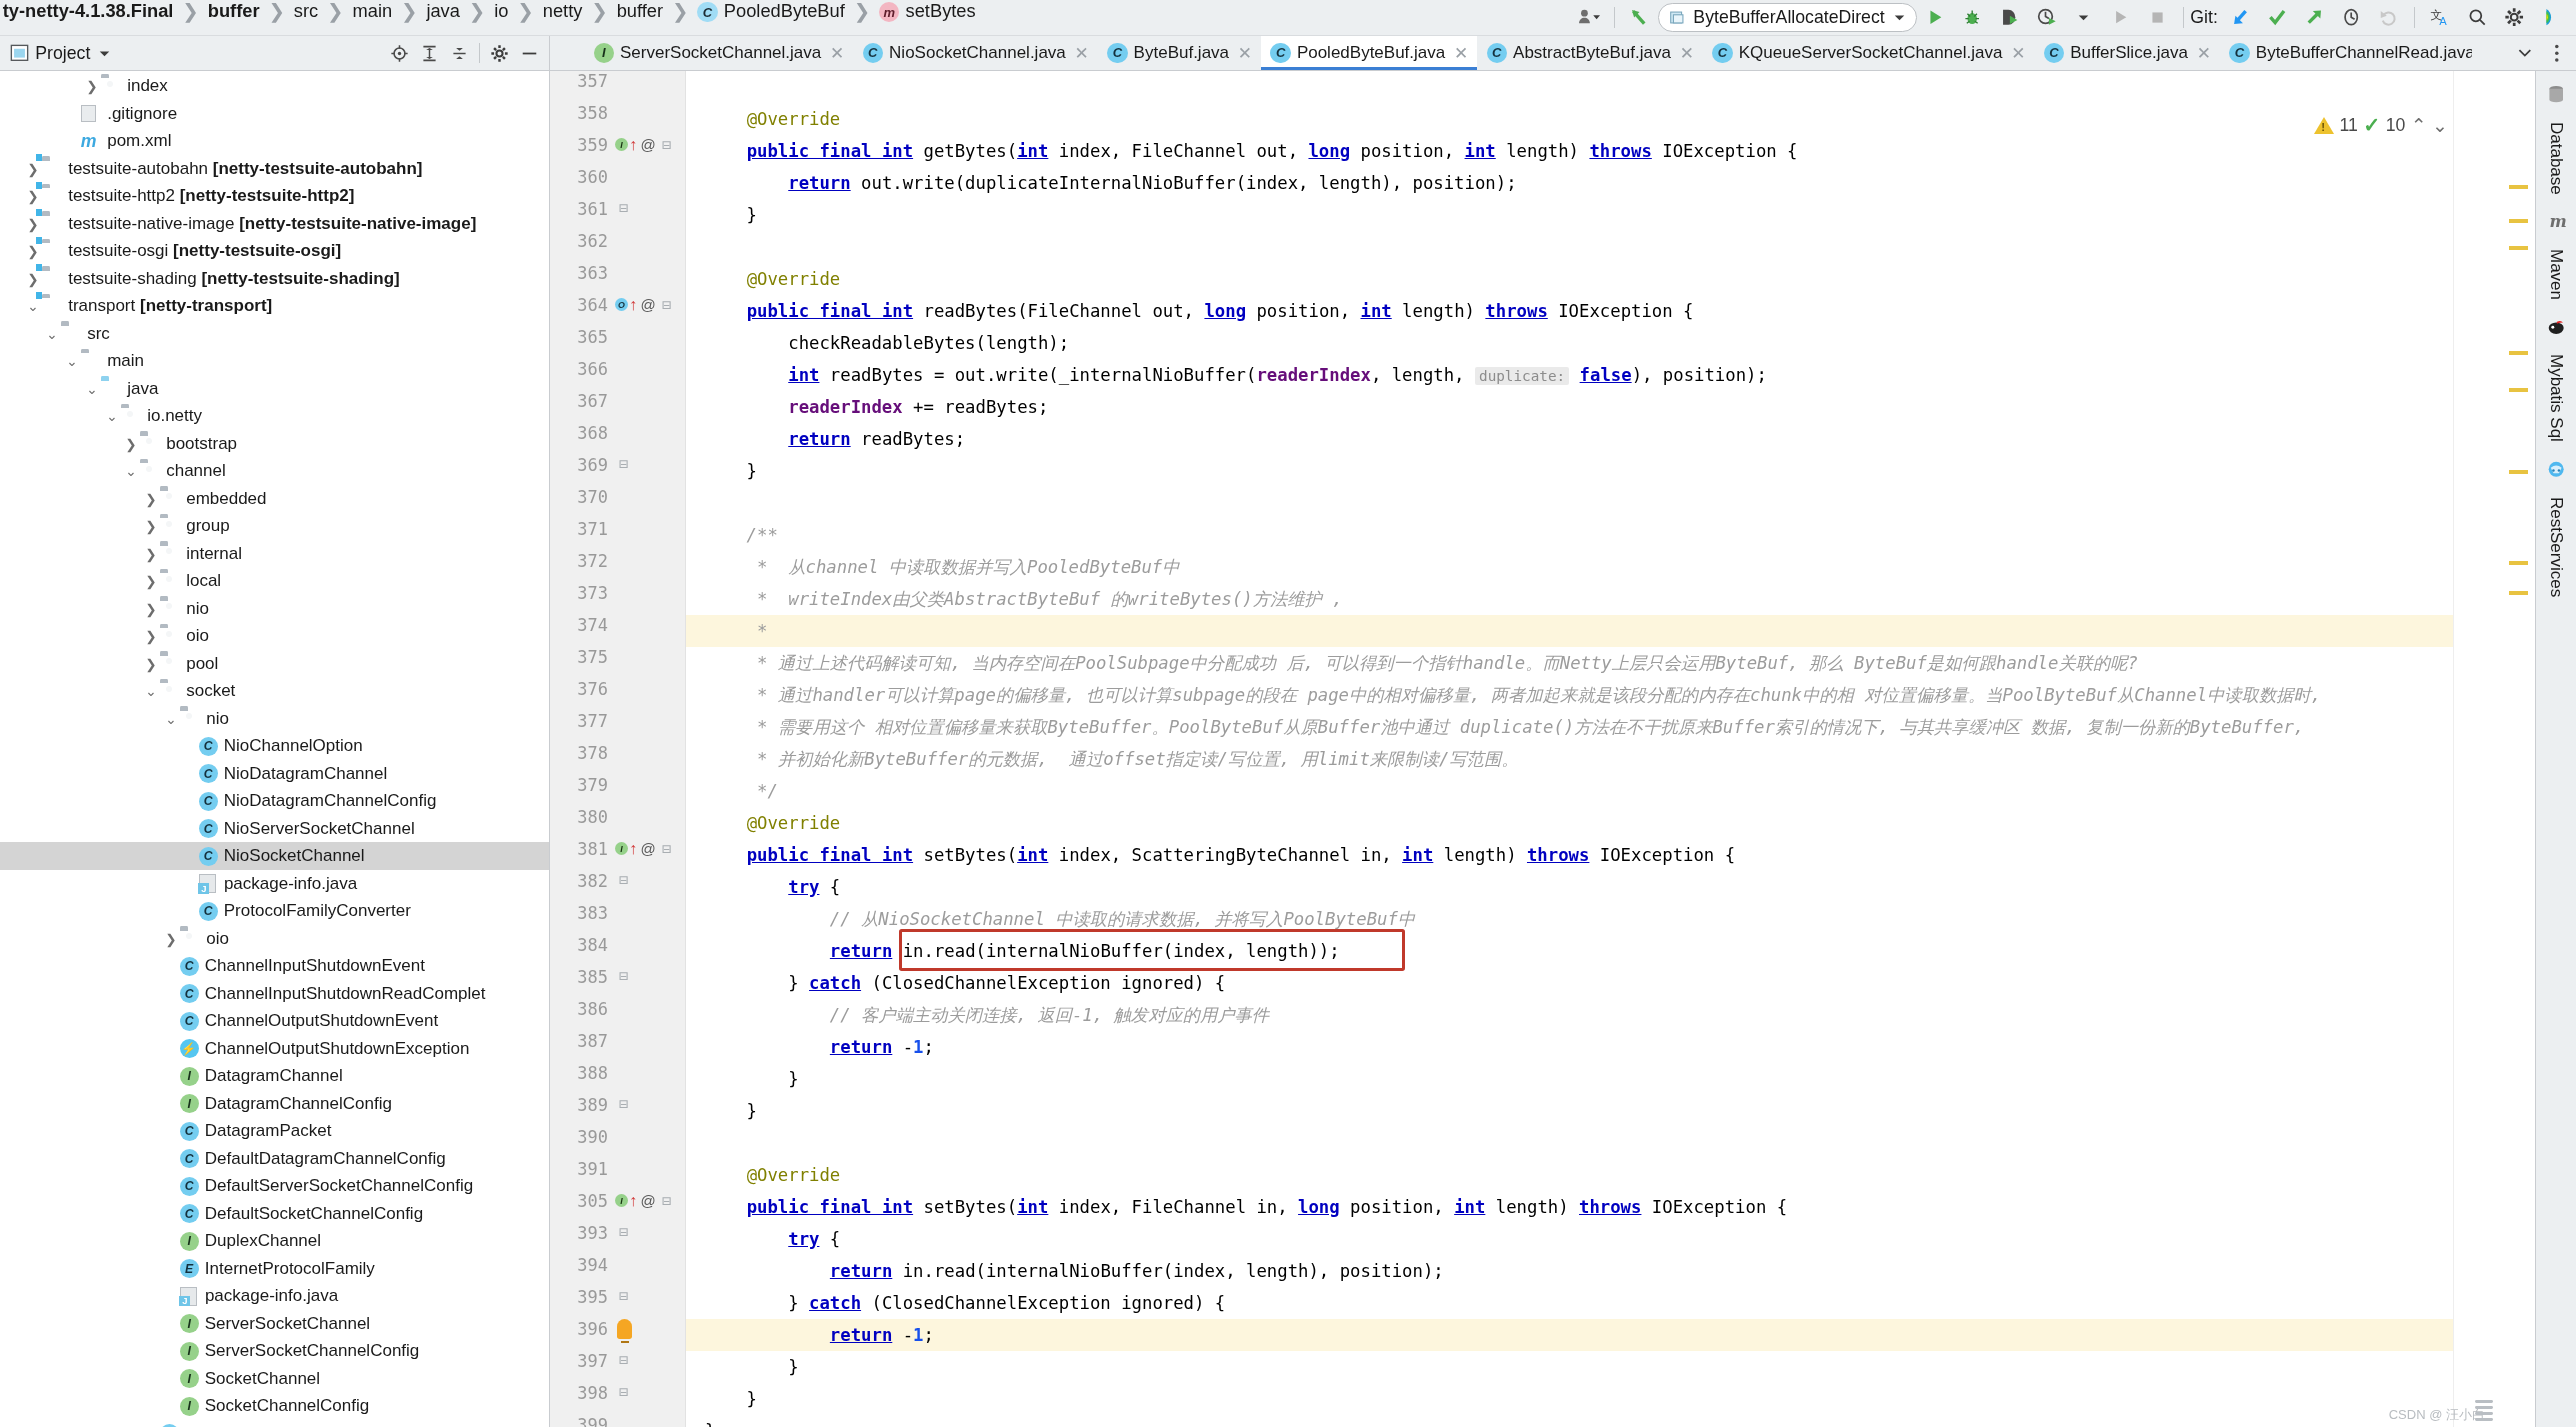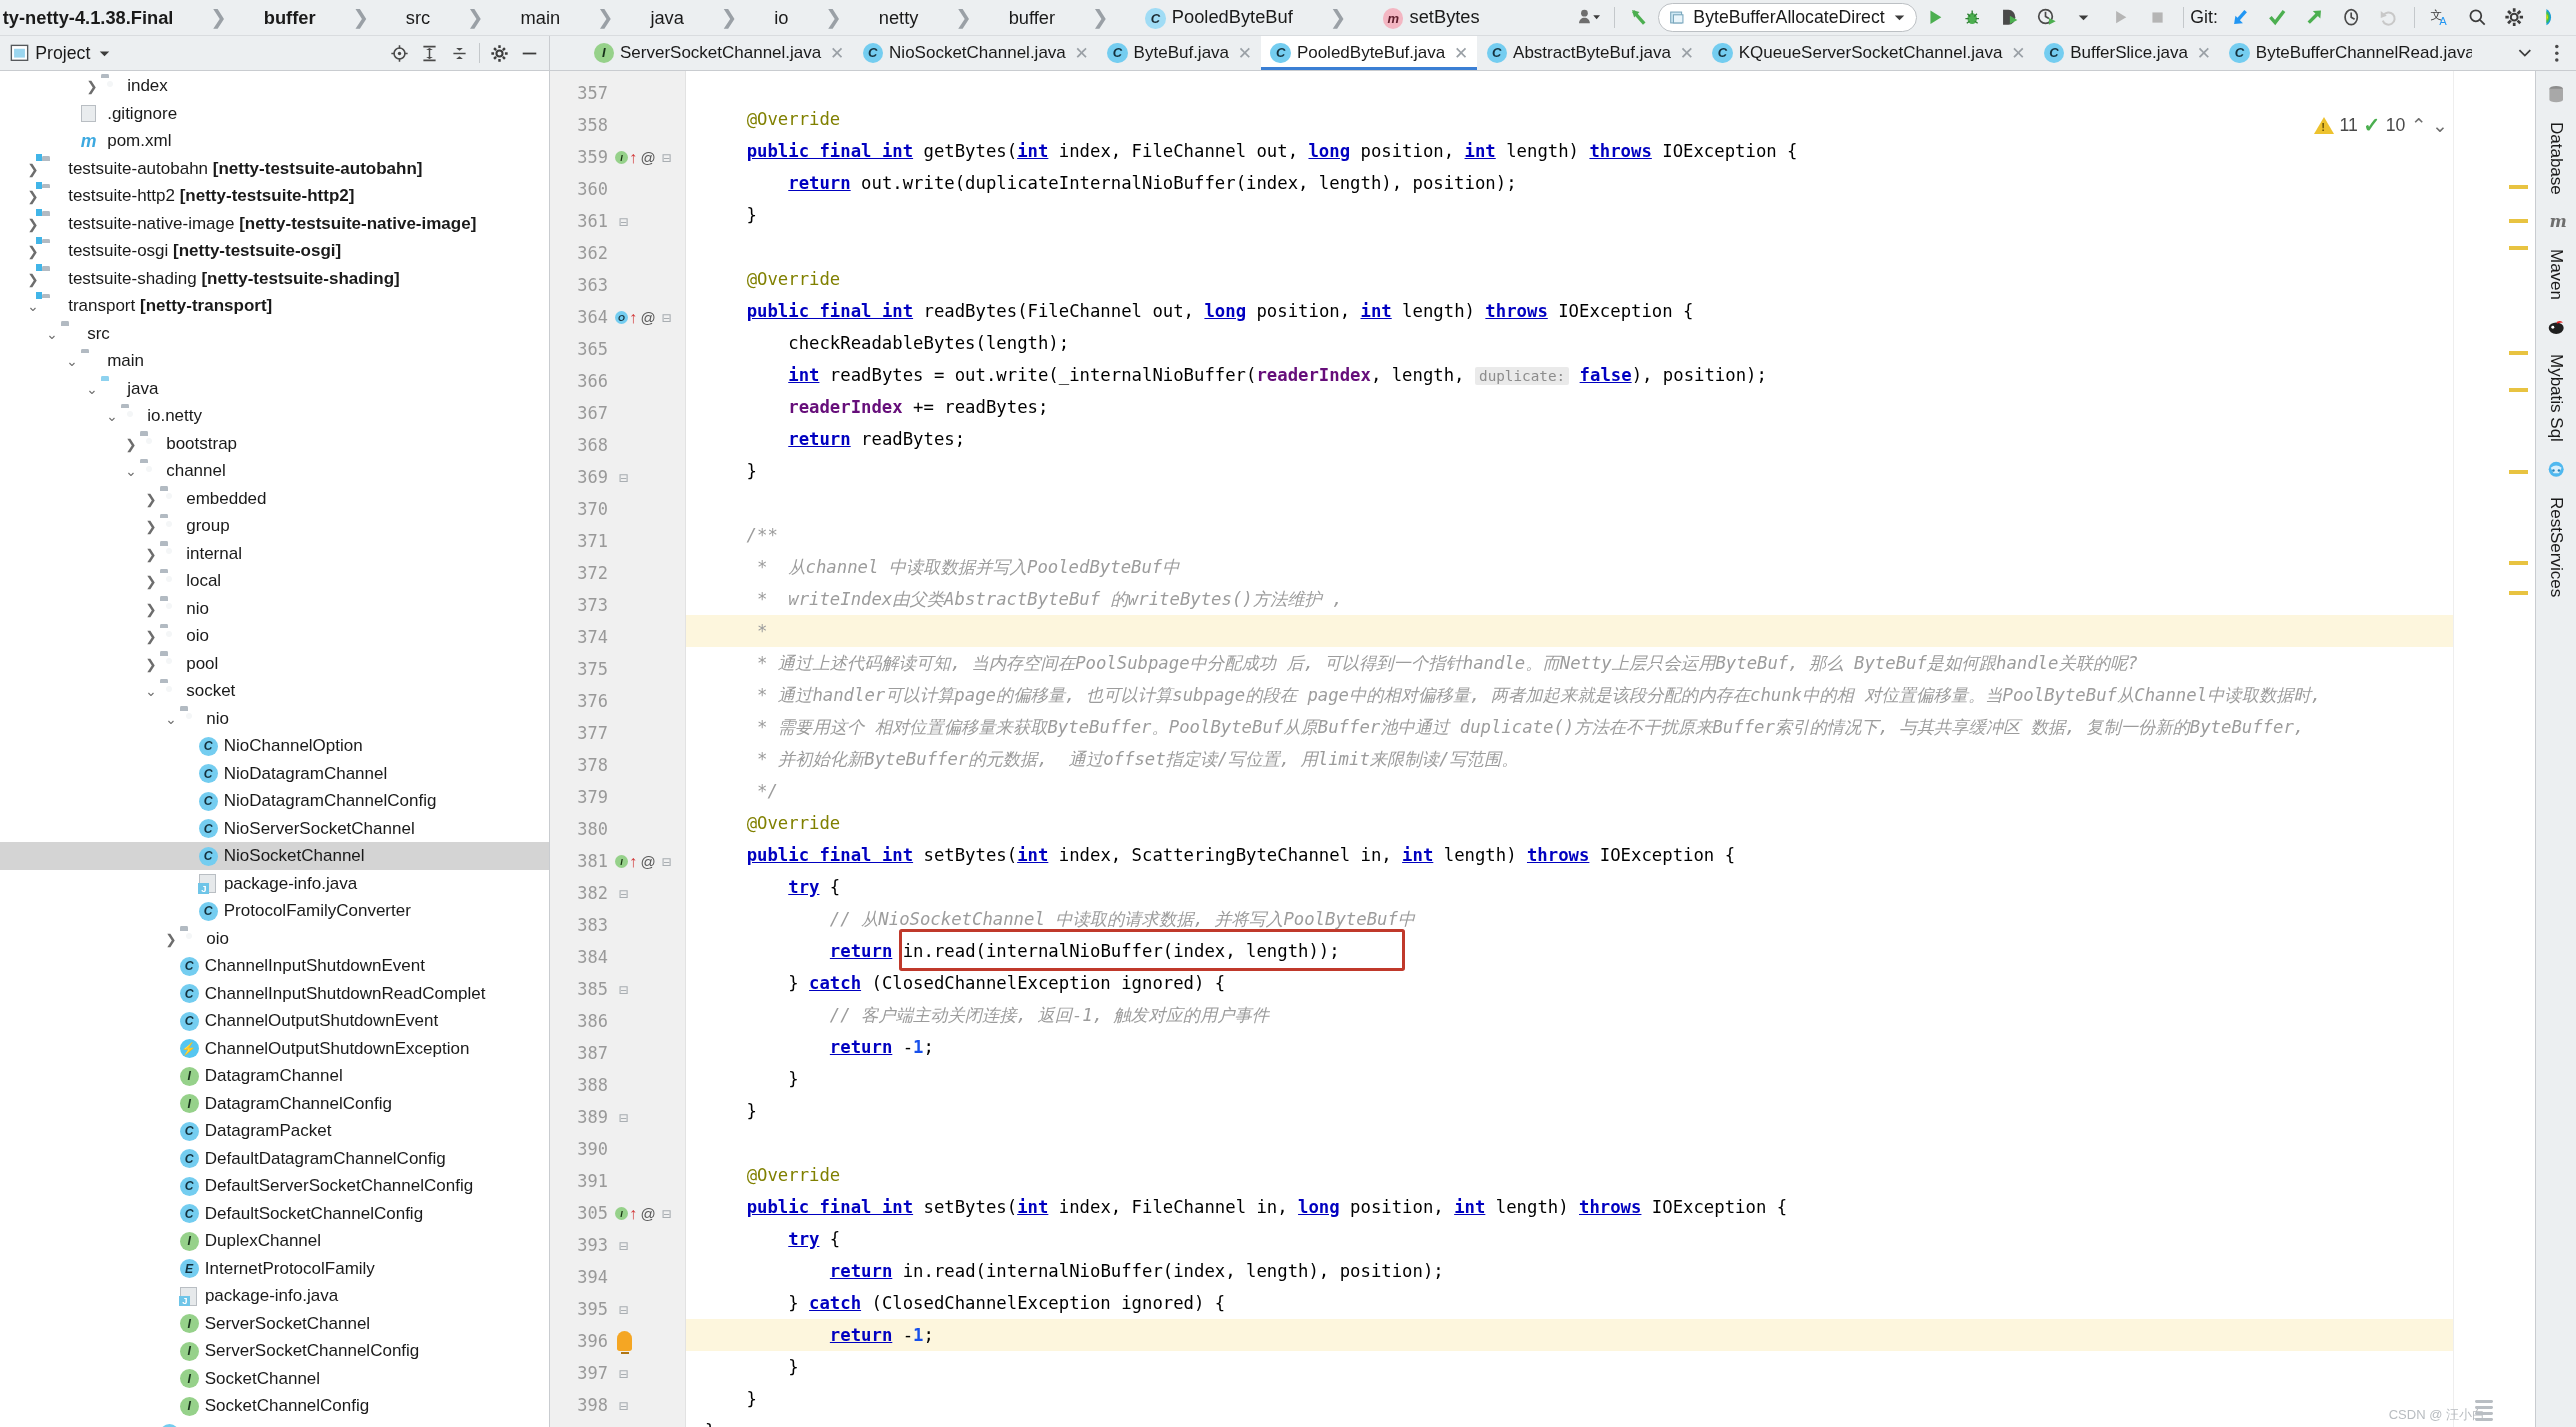--- a/index.html
+++ b/index.html
@@ -14,21 +14,21 @@
     -webkit-font-smoothing: antialiased;
   }
   .ide { width:2576px; height:1428px; display:flex; flex-direction:column; }
 
   
   .topbar {
     height: 36px; background:#eceff1; display:flex; align-items:center;
     flex:0 0 36px; padding-left: 1.4px; position:relative;
     border-bottom: 0.7px solid #d9dcdf;
   }
-  .crumbs { display:flex; align-items:center; height:100%; white-space:nowrap;gap:28px; }
+  .crumbs { display:flex; height:100%; white-space:nowrap; }
   .crumb { font-size:18.3px; color:#1a1a1a; padding:0 1.4px; }
   .crumb.b { font-weight:bold; }
   .crumbsep { color:#9aa0a6; font-size:19.7px; padding:0 7.5px; font-weight:300; }
   .cicon { display:inline-flex; align-items:center; justify-content:center;
            width:20.4px; height:20.4px; border-radius:50%; font-size:13px;
            font-style:italic; font-weight:bold; margin-right:6.1px; vertical-align:middle;}
   .ci-class { background:#a0dcf5; color:#1c2b33; }
   .ci-method { background:#f3b6c2; color:#5e1d2b; }
 
   .tb-right { margin-left:auto; display:flex; align-items:center; gap:0px; padding-right:6.8px; height:100%;}
@@ -103,21 +103,21 @@
   .filei span { position:absolute; left:-1.4px; bottom:-1.4px; background:#6fc5e8; color:#fff; font-size:9.5px;
                 font-weight:bold; width:11px; height:10.2px; display:flex; align-items:center; justify-content:center;}
   .tlabel .bold { font-weight:bold; }
 
   
   .editor { flex:1; display:flex; min-width:0; background:#fff; position:relative; overflow:hidden; }
   .gutter {
     width:136px; flex:0 0 136px; background:#f0f0f0; border-right:0.7px solid #e2e2e2;
     position:relative; padding-top:0px;
   }
-  .gline { height:32px; display:flex; align-items:flex-end; position:relative; }
+  .gline { height:32px; display:flex; align-items:flex-start; position:relative; }
   .gnum { width:62px; text-align:right; padding-right:4.1px; color:#999999;
           font-family:"DejaVu Sans Mono", monospace; font-size:17px; }
   .gmark { flex:1; display:flex; align-items:center; gap:2px; padding-left:2.7px; }
   .ovr-dot { width:13.6px; height:13.6px; border-radius:50%; display:inline-flex; align-items:center;
              justify-content:center; font-size:8.8px; font-weight:bold; font-style:italic;}
   .ovr-green { background:#96d18a; color:#16300f; }
   .ovr-blue { background:#74cdf0; color:#14313d; }
   .uparrow { color:#d23b3b; font-size:16.3px; margin-left:-1.4px; }
   .atsym { color:#5a5a5a; font-size:15px; margin-left:1.4px;}
   .foldmark { color:#a9aeb2; font-size:15px; margin-left:4.1px; font-family:"DejaVu Sans Mono", monospace;}

